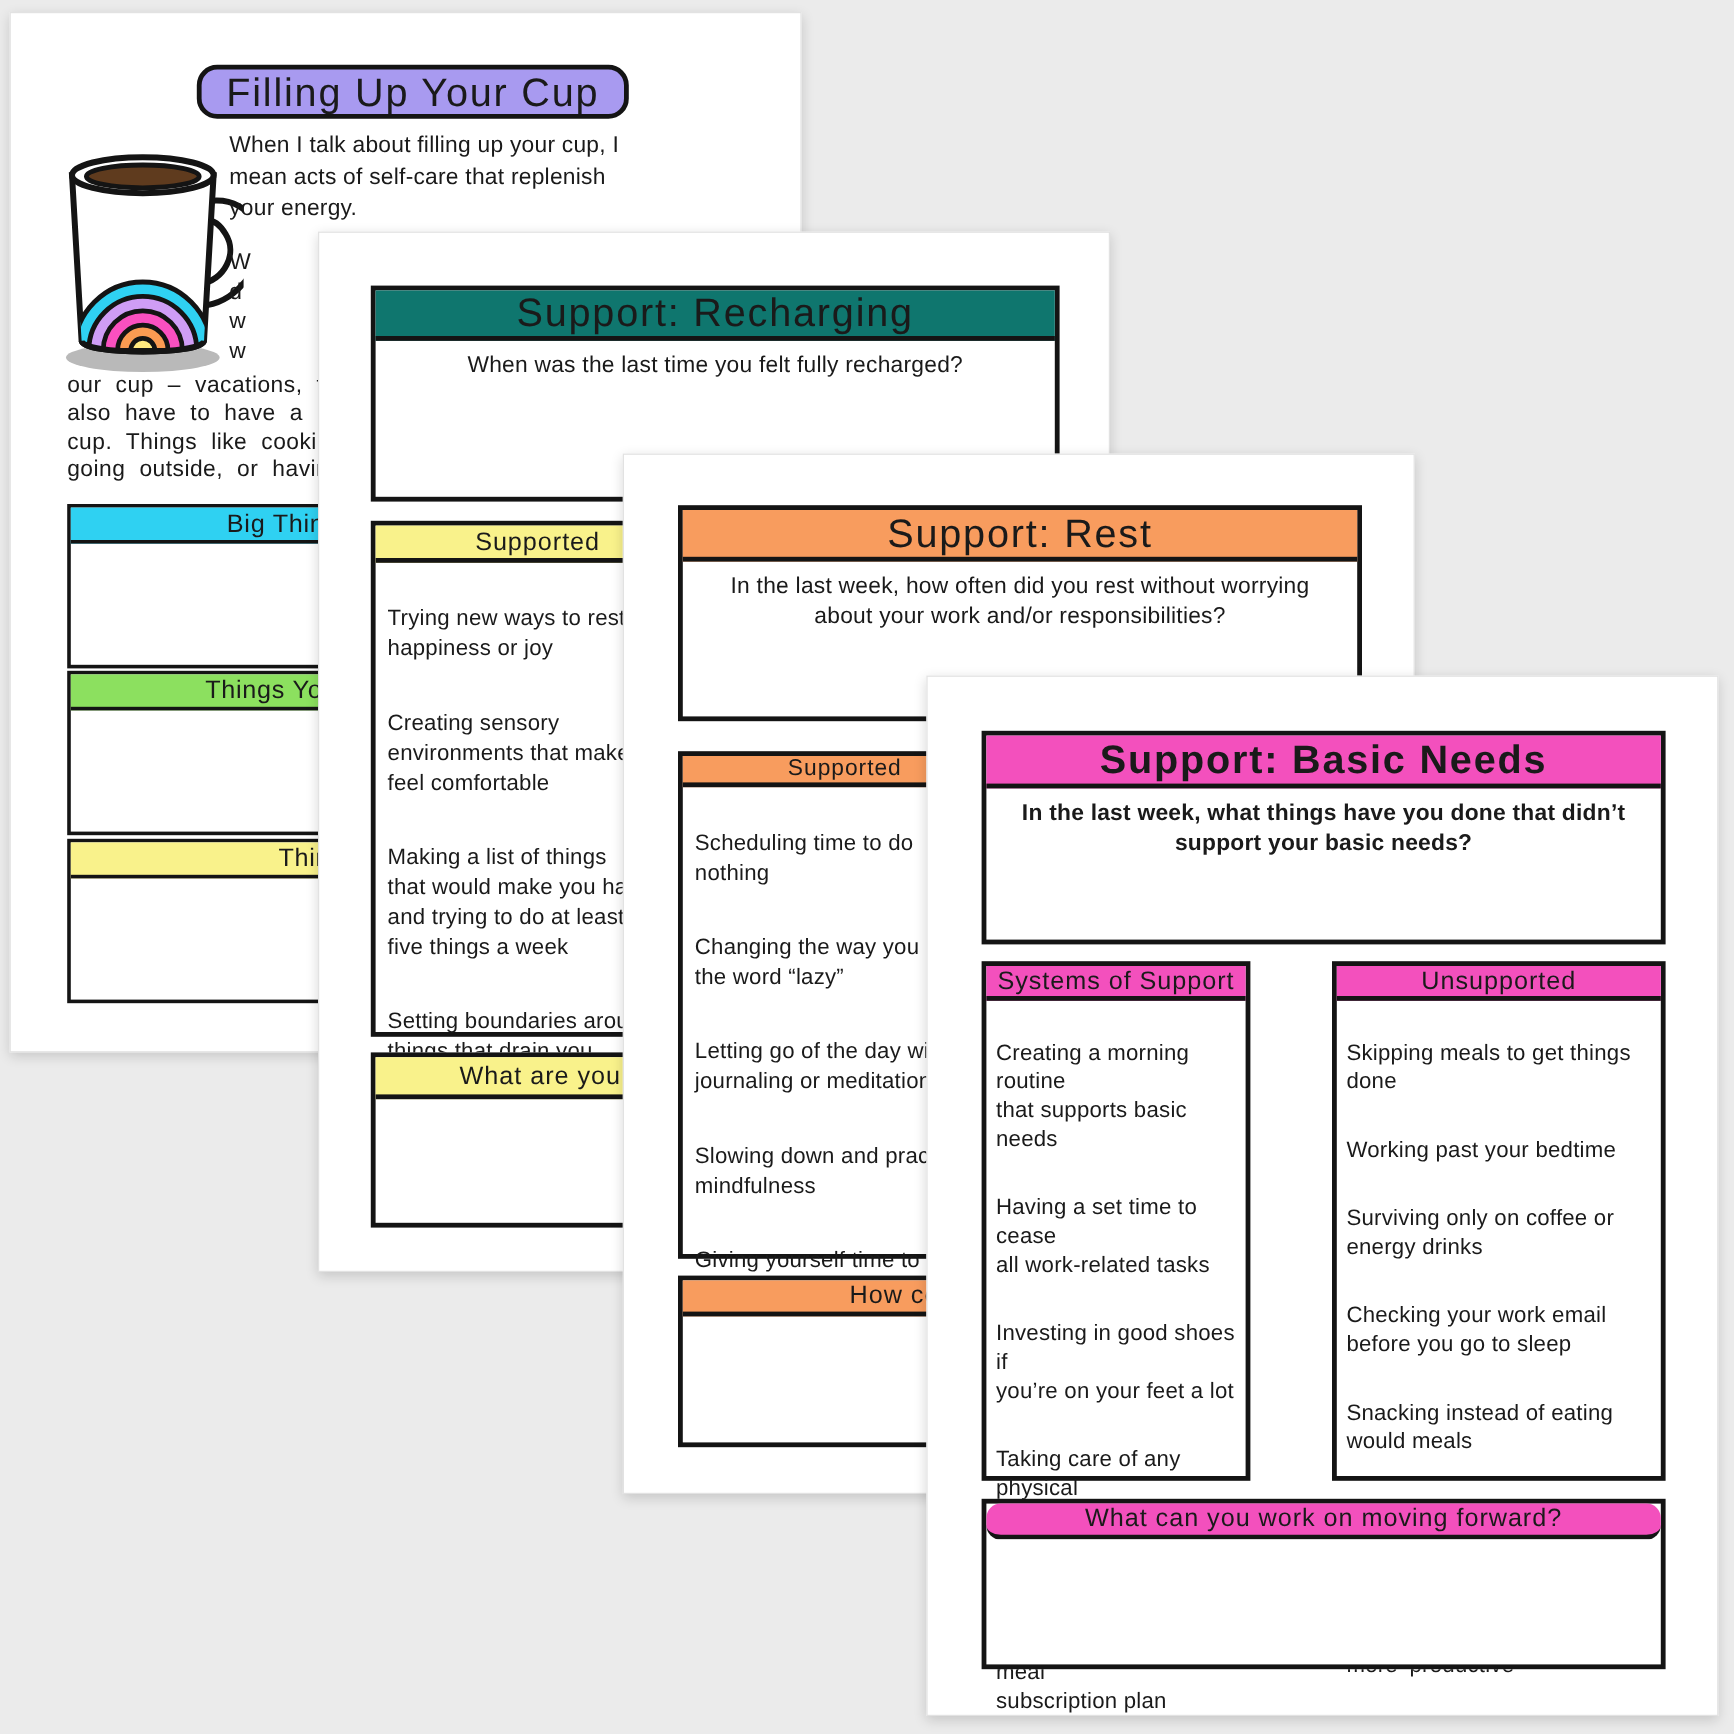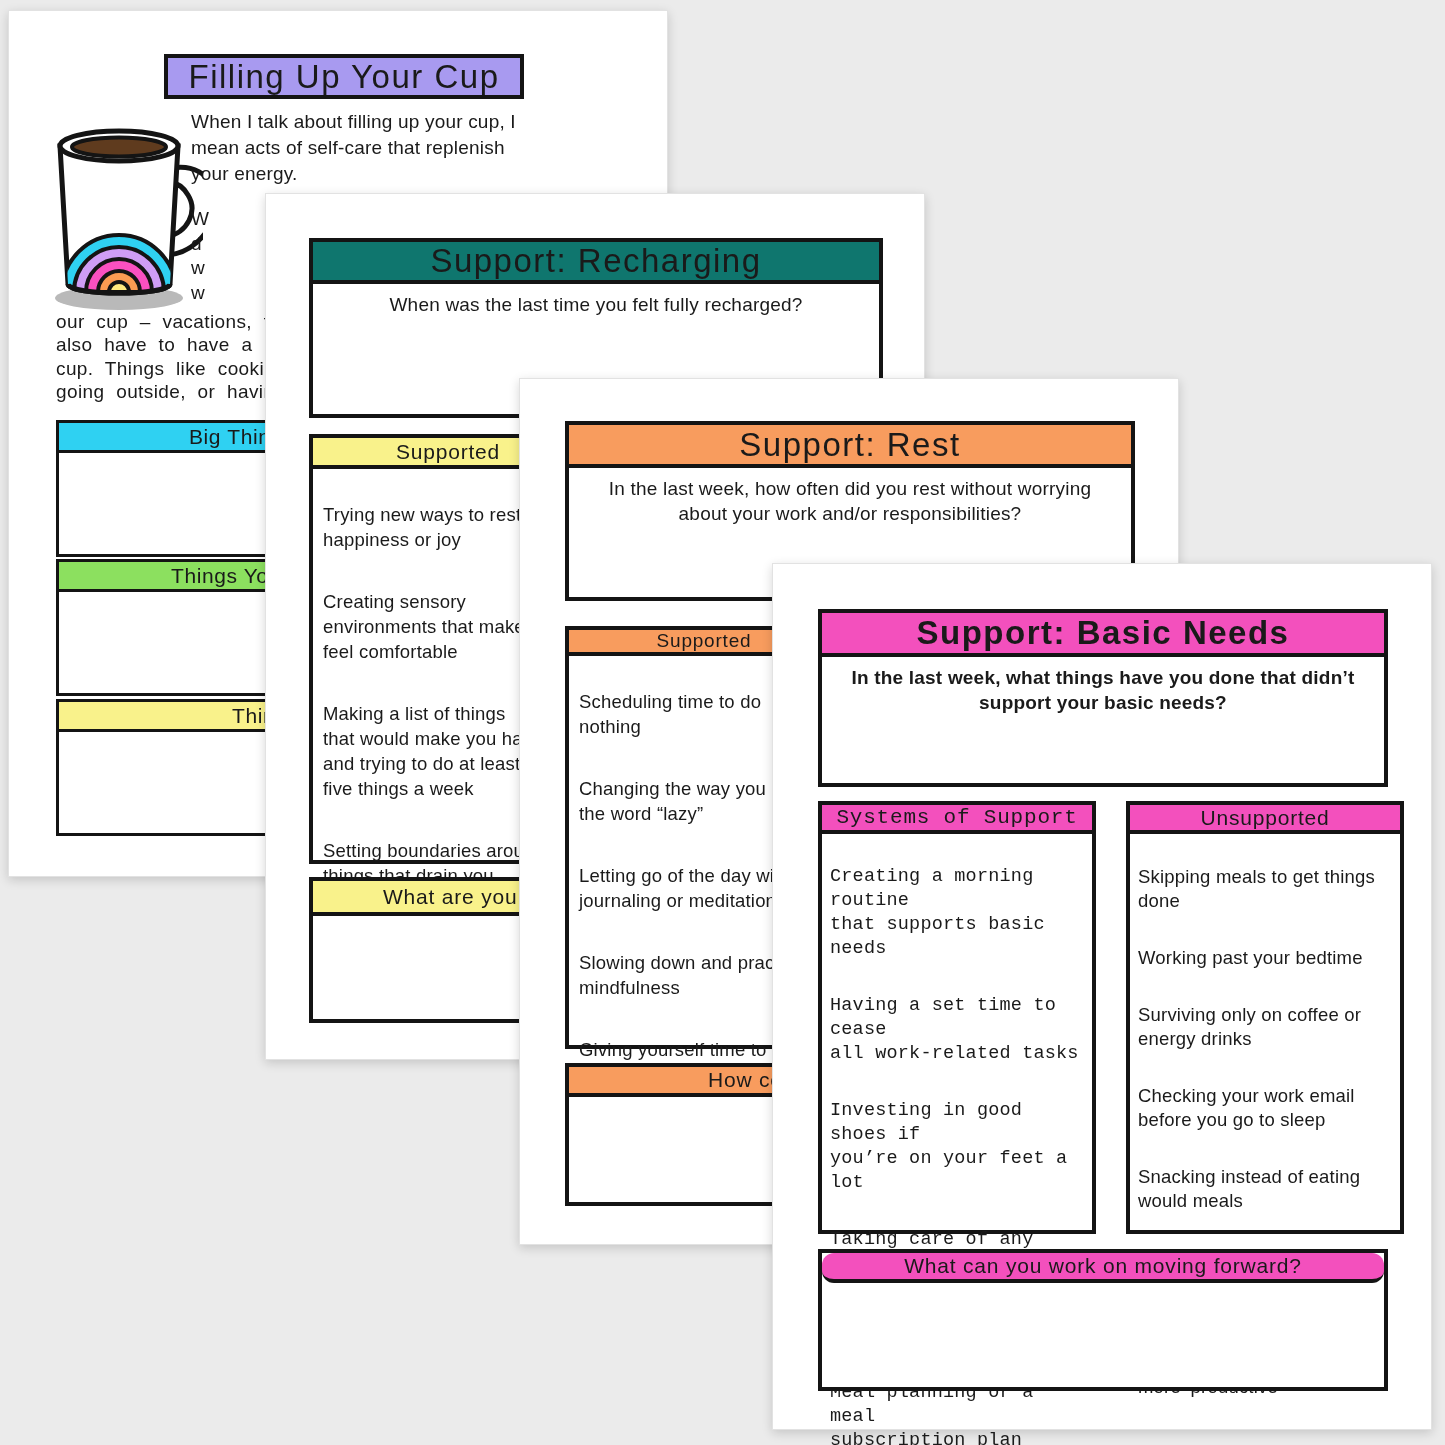--- a/index.html
+++ b/index.html
@@ -39,21 +39,21 @@
     letter-spacing:0.2px;white-space:pre-line;
   }
   .list-item{white-space:pre-line;margin-bottom:12px;}
   .list-tight .list-item{line-height:24px;margin-bottom:8px;}
   .qtext{
     text-align:center;font-size:19px;line-height:25px;
     padding-top:8px;white-space:pre-line;letter-spacing:0.2px;
   }
 
   
-  .p1-banner{left:155px;top:43px;width:360px;height:45px;}
+  .p1-banner{left:155px;top:43px;width:360px;height:45px;border-radius:17px;}
   .p1-intro{
     position:absolute;left:182px;top:98px;width:440px;
     font-size:19px;line-height:26px;white-space:pre-line;letter-spacing:0.2px;
   }
   .p1-frags{
     position:absolute;left:182px;top:196px;
     font-size:19px;line-height:24.7px;white-space:pre-line;
   }
   .p1-para{
     position:absolute;left:47px;top:299px;width:566px;
@@ -84,22 +84,22 @@
   .p3-top{left:45px;top:42px;width:570px;height:180px;}
   .p3-top .panel-head{height:43px;font-size:33px;letter-spacing:1.5px;}
   .p3-supported{left:45px;top:247px;width:278px;height:423px;}
   .p3-supported .panel-head{height:26px;font-size:19px;}
   .p3-bottom{left:45px;top:684px;width:570px;height:143px;}
   .p3-bottom .panel-head{height:30px;padding-left:139px;}
 
   
   .p4-top{left:45px;top:45px;width:570px;height:178px;font-weight:bold;}
   .p4-top .panel-head{height:44px;font-size:33px;letter-spacing:1.5px;}
-  .p4-col-left{left:45px;top:237px;width:278px;height:433px;font-family:Liberation Mono, monospace;}
-  .p4-col-right{left:337px;top:237px;width:278px;height:433px;margin-left:16px;}
+  .p4-col-left{left:45px;top:237px;width:224px;height:433px;}
+  .p4-col-right{left:337px;top:237px;width:278px;height:433px;}
   .p4-col-left .panel-head,.p4-col-right .panel-head{height:29px;}
   .p4-col-left .panel-body,.p4-col-right .panel-body{padding:6px 8px;font-size:18.5px;}
   .p4-bottom{left:45px;top:685px;width:570px;height:142px;}
   .p4-bottom .panel-head{height:30px;border-radius:12px;}
 </style>
 </head>
 <body>
 
 <div class="sheet" id="sheet1">
   <div class="banner p1-banner" style="background:#a89af0">

